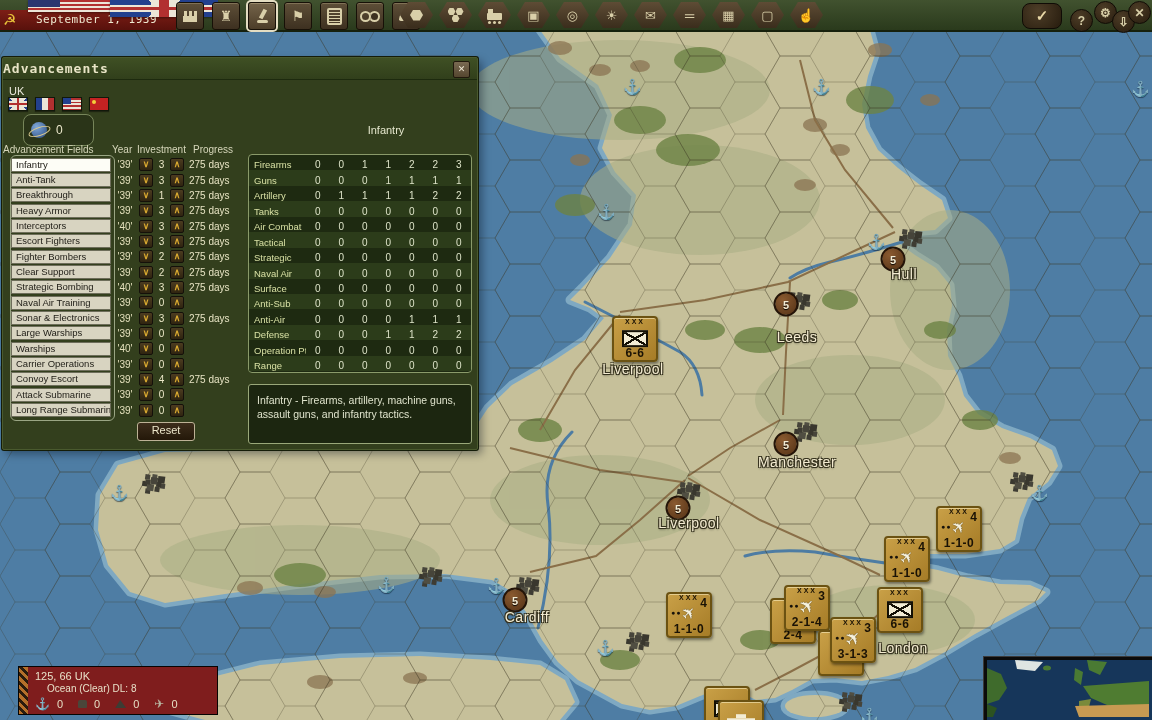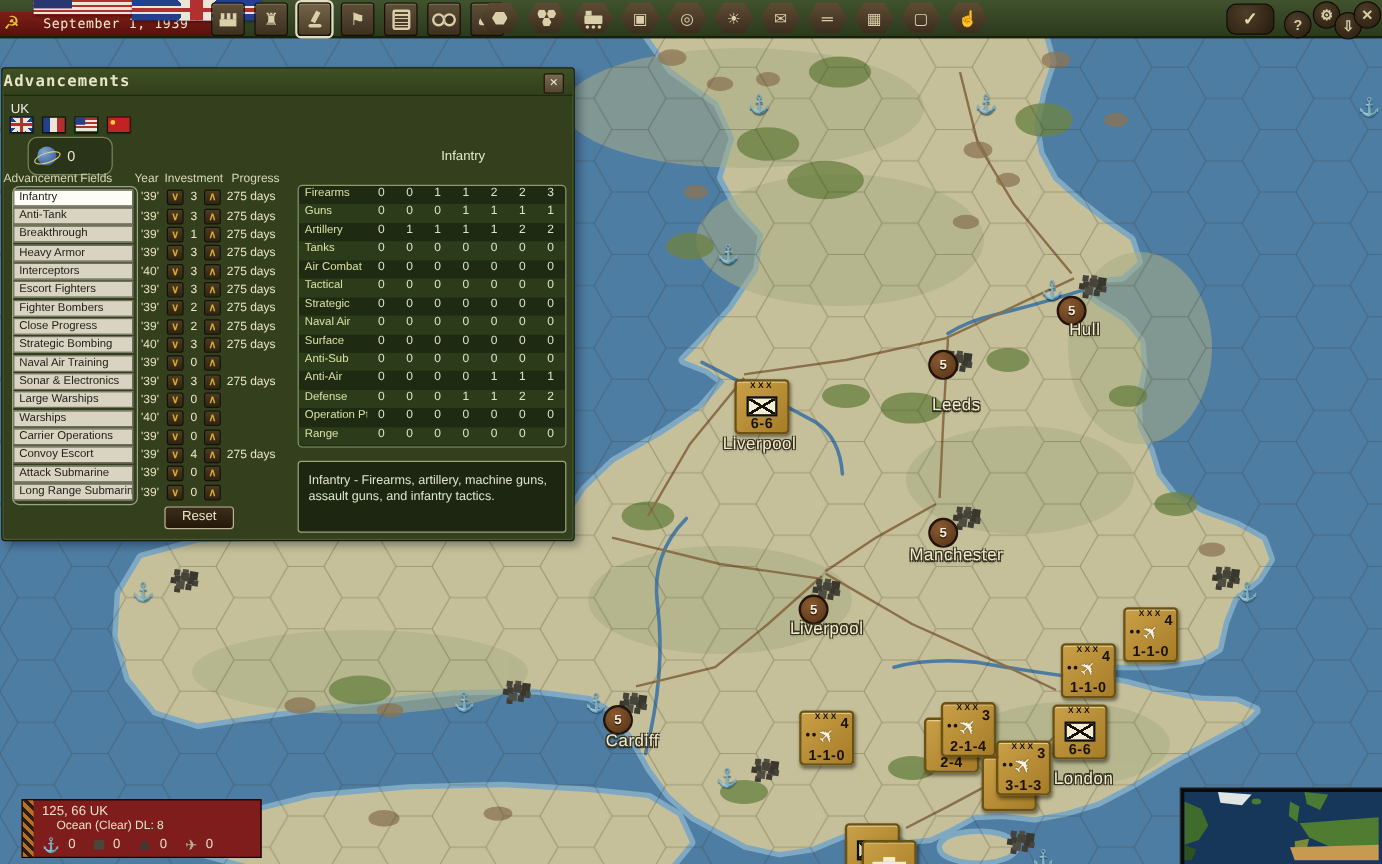--- a/index.html
+++ b/index.html
@@ -103,21 +103,21 @@
   .finv{width:17px;text-align:center;font-size:10px;color:#ece8c8}
   .fprog{flex:1;padding-left:5px;font-size:10px;color:#e8e4c4;white-space:nowrap}
   .reset-btn{position:absolute;left:134px;top:364px;width:56px;height:17px;background:linear-gradient(#3c2d1b,#241809);border:1px solid #bdb296;border-radius:3px;color:#ece6ca;font-size:11px;line-height:15px;text-align:center;cursor:pointer}
   .dpanel{position:absolute;left:244px;top:0;width:226px;height:100%}
   .dtitle{position:absolute;left:56px;top:66px;width:166px;text-align:center;font-size:11px;color:#e4e6cc}
   .dyears{position:absolute;left:0;top:98px;width:224px;display:flex}
   .dyears .ylab{width:53px}
   .dyears .tv{width:24.2px;text-align:center;font-size:10px;color:#e2e6cc}
   .dyears .tv.gold{color:#e8d44a}
   .dtable{position:absolute;left:1px;top:96px;width:222px;height:217px;border:1px solid #8a9a6a;border-radius:4px;background:#1e2a11;overflow:hidden}
-  .trow{display:flex;align-items:flex-start;height:15.45px}
+  .trow{display:flex;align-items:flex-end;height:15.45px}
   .trow:nth-child(even){background:#2c3c1a}
   .tlabel{width:52px;padding-left:5px;font-size:9.5px;color:#d8e0a4;white-space:nowrap;overflow:hidden}
   .trow .tv{width:23.5px;text-align:center;font-size:10px;color:#dde3c8}
   .ddesc{position:absolute;left:1px;top:326px;width:206px;height:42px;background:#1c2610;border:1px solid #9aa87a;border-radius:3px;padding:8px;font-size:10.5px;line-height:1.35;color:#dfe3cc}
 
   
   #infopanel{position:absolute;left:18px;top:666px;width:198px;height:47px;background:#7f1d1d;border:1px solid #060402;z-index:30}
   .hatch{position:absolute;left:0;top:0;width:9px;height:100%;background:repeating-linear-gradient(45deg,#b5702a 0 3px,#2a1c0e 3px 6px)}
   .ip-line1{position:absolute;left:16px;top:3px;font-size:11px;color:#e8e0c8}
   .ip-line2{position:absolute;left:28px;top:16px;font-size:10px;color:#e8e0c8}
@@ -621,21 +621,21 @@
             <span class="chev">∨</span>
           </button>
           <div class="finv">2</div>
           <button class="stepbtn">
             <span class="chev">∧</span>
           </button>
           <div class="fprog">275 days</div>
         </div>
 
         <div class="frow">
-          <div class="fname">Close Progress</div>
+          <div class="fname">Clear Support</div>
           <div class="fyear">'39'</div>
           <button class="stepbtn">
             <span class="chev">∨</span>
           </button>
           <div class="finv">2</div>
           <button class="stepbtn">
             <span class="chev">∧</span>
           </button>
           <div class="fprog">275 days</div>
         </div>

